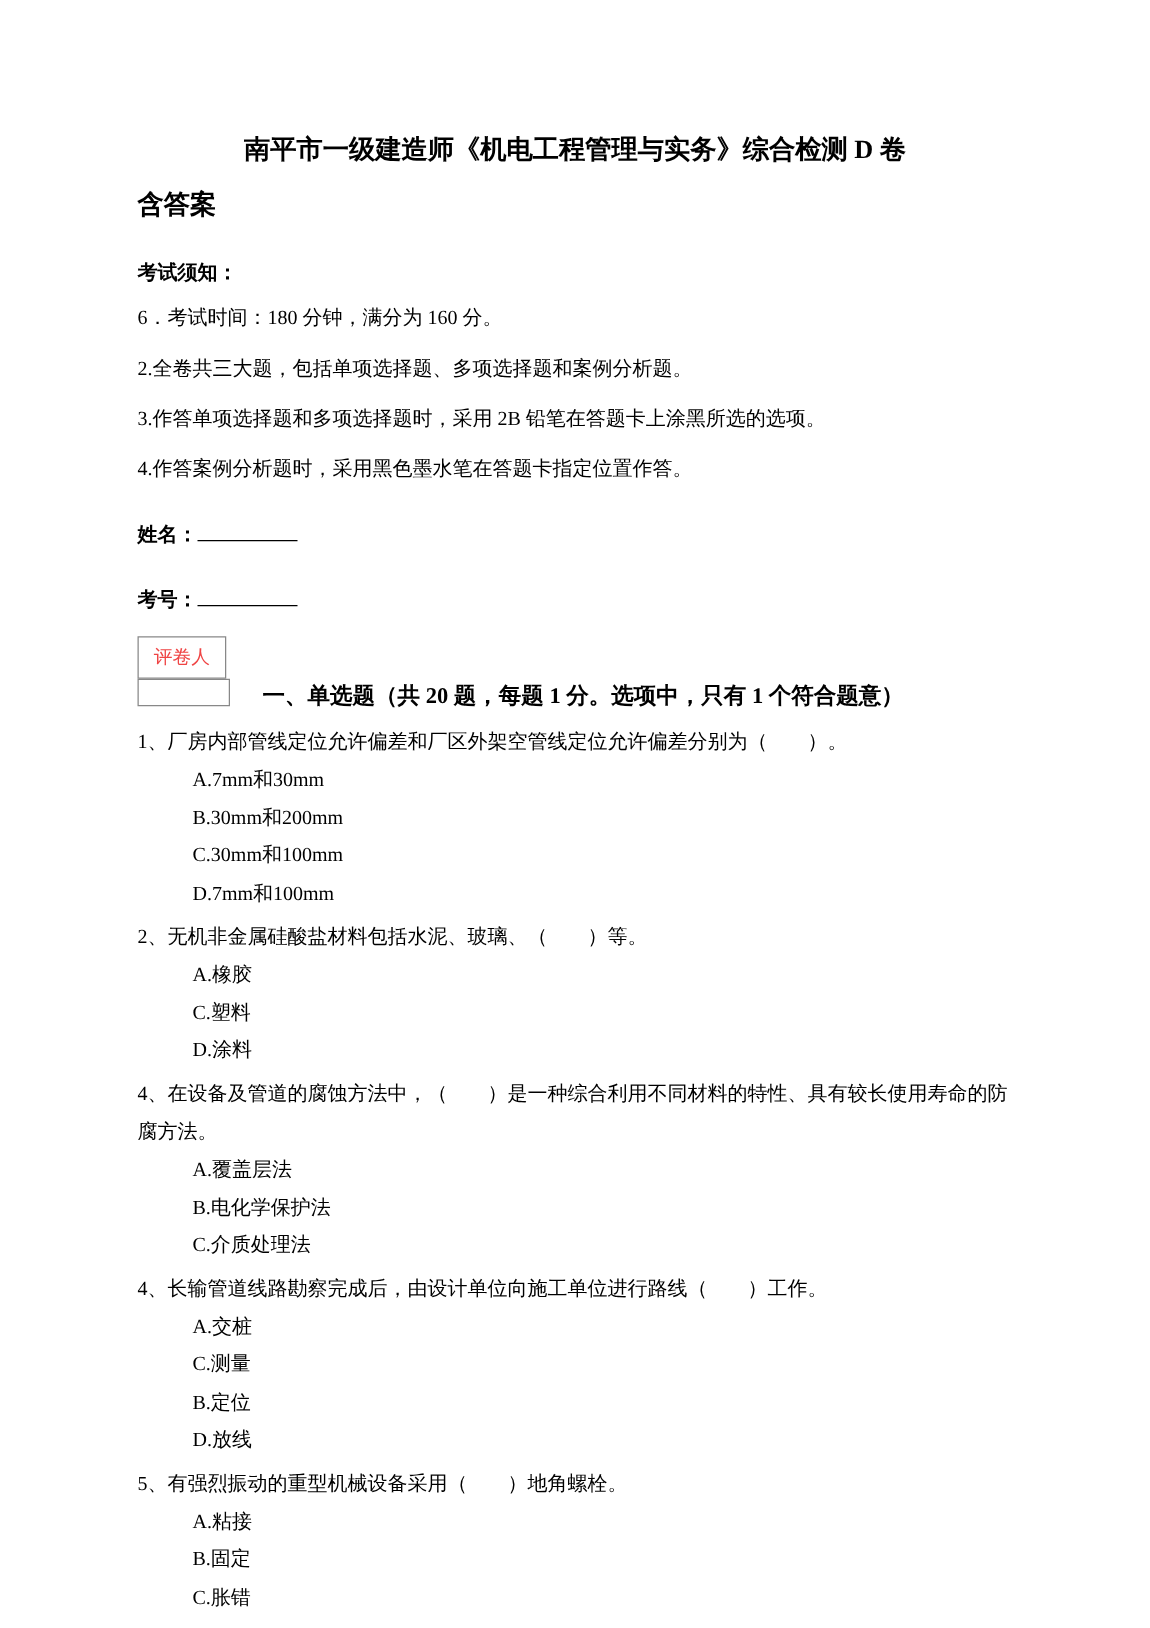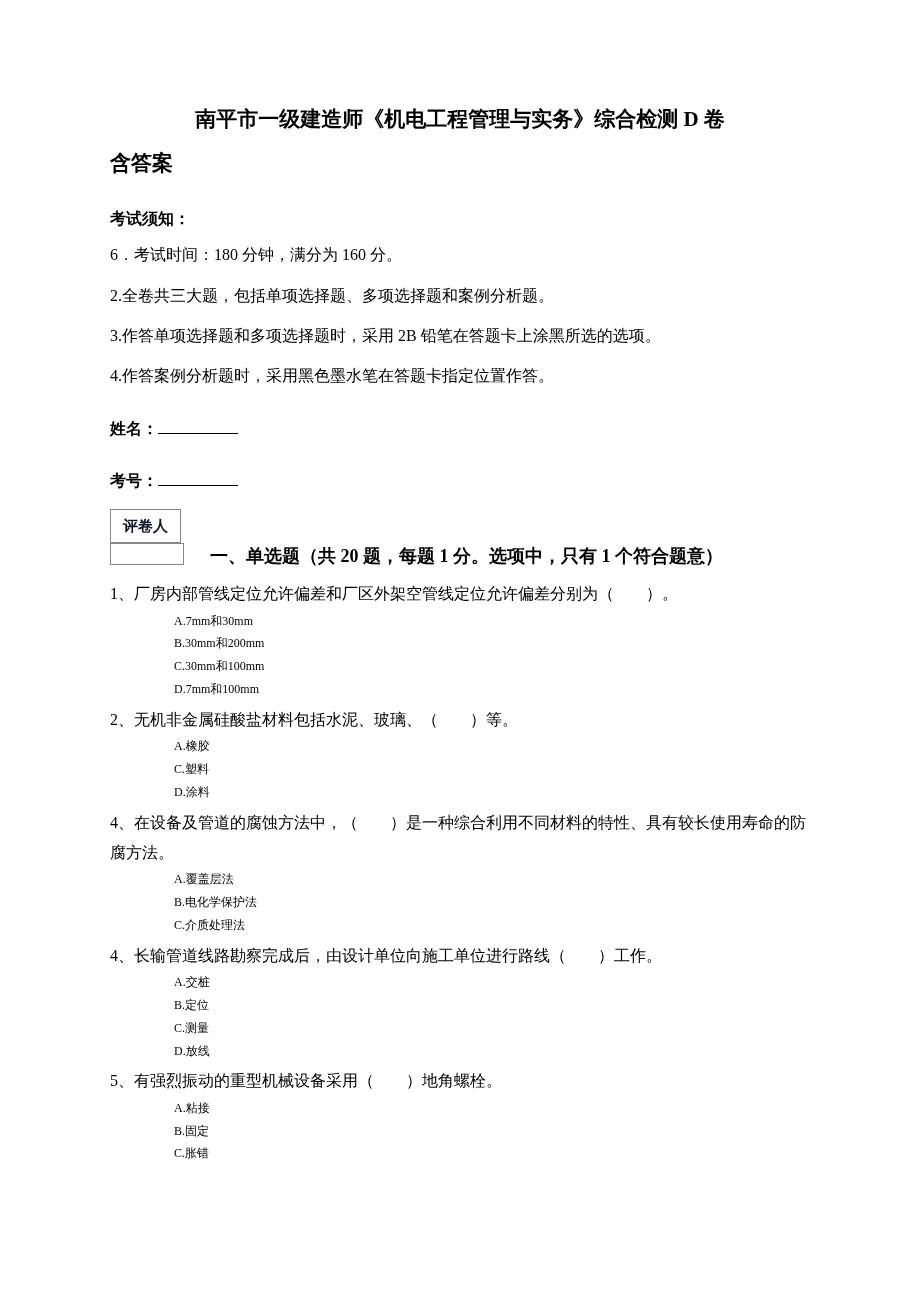--- a/index.html
+++ b/index.html
@@ -44,23 +44,22 @@
       border-bottom: 1px solid #000;
       min-width: 80px;
       height: 1em;
       vertical-align: baseline;
     }
     .grader-box {
       border: 1px solid #888;
       display: inline-block;
       padding: 2px 12px;
       margin-top: 12px;
-      color: #0f172a;
+      color: #ef4444;
       font-size: 15px;
-      font-weight: bold;
     }
     .grader-box-empty {
       border: 1px solid #888;
       width: 74px;
       height: 22px;
       margin-top: 0;
     }
     .section-heading {
       font-weight: bold;
       font-size: 18px;
@@ -71,22 +70,22 @@
     .section-row {
       margin-top: -26px;
       margin-bottom: 6px;
     }
     .question {
       font-size: 16px;
       margin-top: 4px;
     }
     .q-text { }
     .option {
-      margin-left: 64px;
-      font-size: 12px;
+      margin-left: 44px;
+      font-size: 16px;
     }
   </style>
 </head>
 <body>
 
 
 
 <div class="title">南平市一级建造师《机电工程管理与实务》综合检测 D 卷</div>
 <div class="subtitle">含答案</div>
 
@@ -128,22 +127,22 @@
 <div class="question">
   <div class="q-text">4、在设备及管道的腐蚀方法中，（　　）是一种综合利用不同材料的特性、具有较长使用寿命的防腐方法。</div>
   <div class="option">A.覆盖层法</div>
   <div class="option">B.电化学保护法</div>
   <div class="option">C.介质处理法</div>
 </div>
 
 <div class="question">
   <div class="q-text">4、长输管道线路勘察完成后，由设计单位向施工单位进行路线（　　）工作。</div>
   <div class="option">A.交桩</div>
+  <div class="option">C.测量</div>
   <div class="option">B.定位</div>
-  <div class="option">C.测量</div>
   <div class="option">D.放线</div>
 </div>
 
 <div class="question">
   <div class="q-text">5、有强烈振动的重型机械设备采用（　　）地角螺栓。</div>
   <div class="option">A.粘接</div>
   <div class="option">B.固定</div>
   <div class="option">C.胀错</div>
 
 </div>

